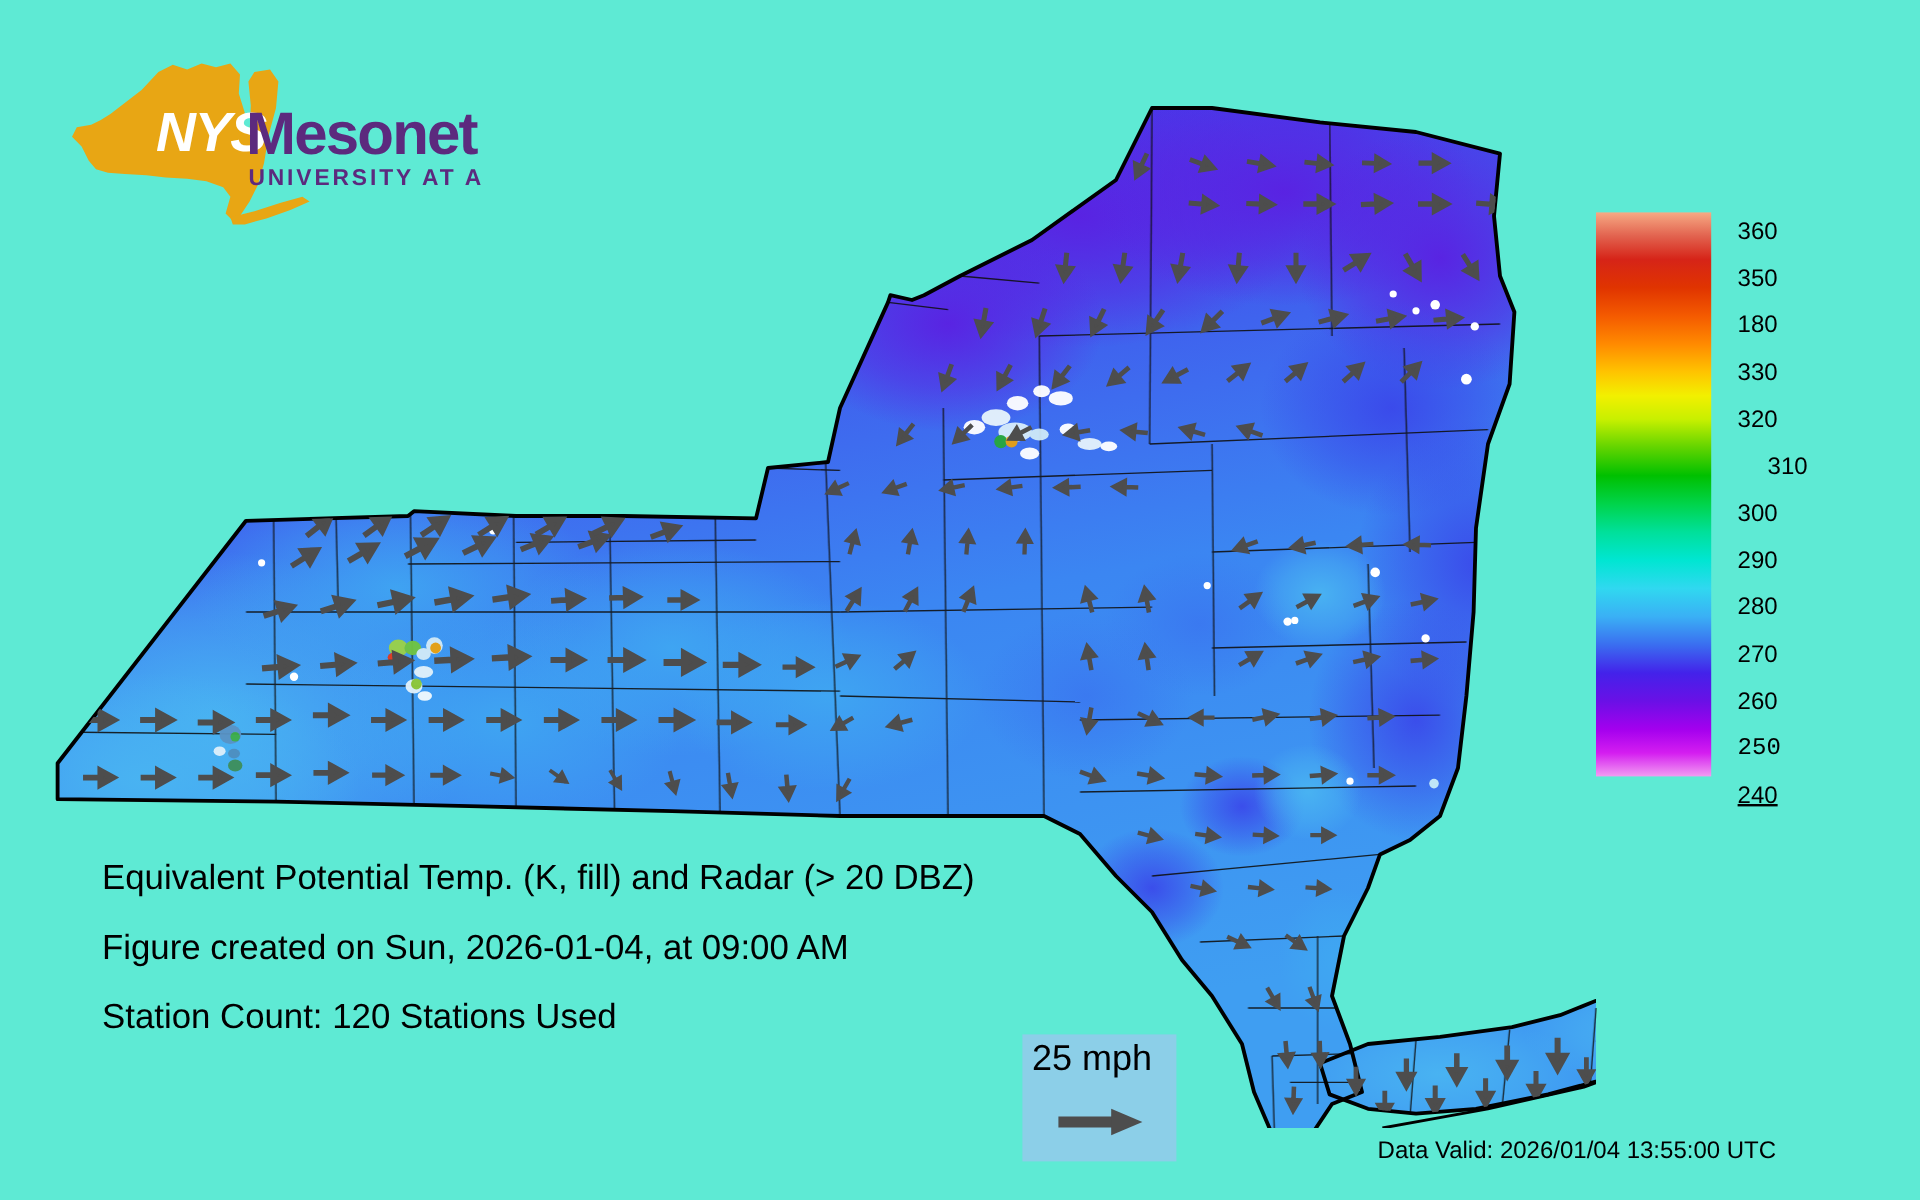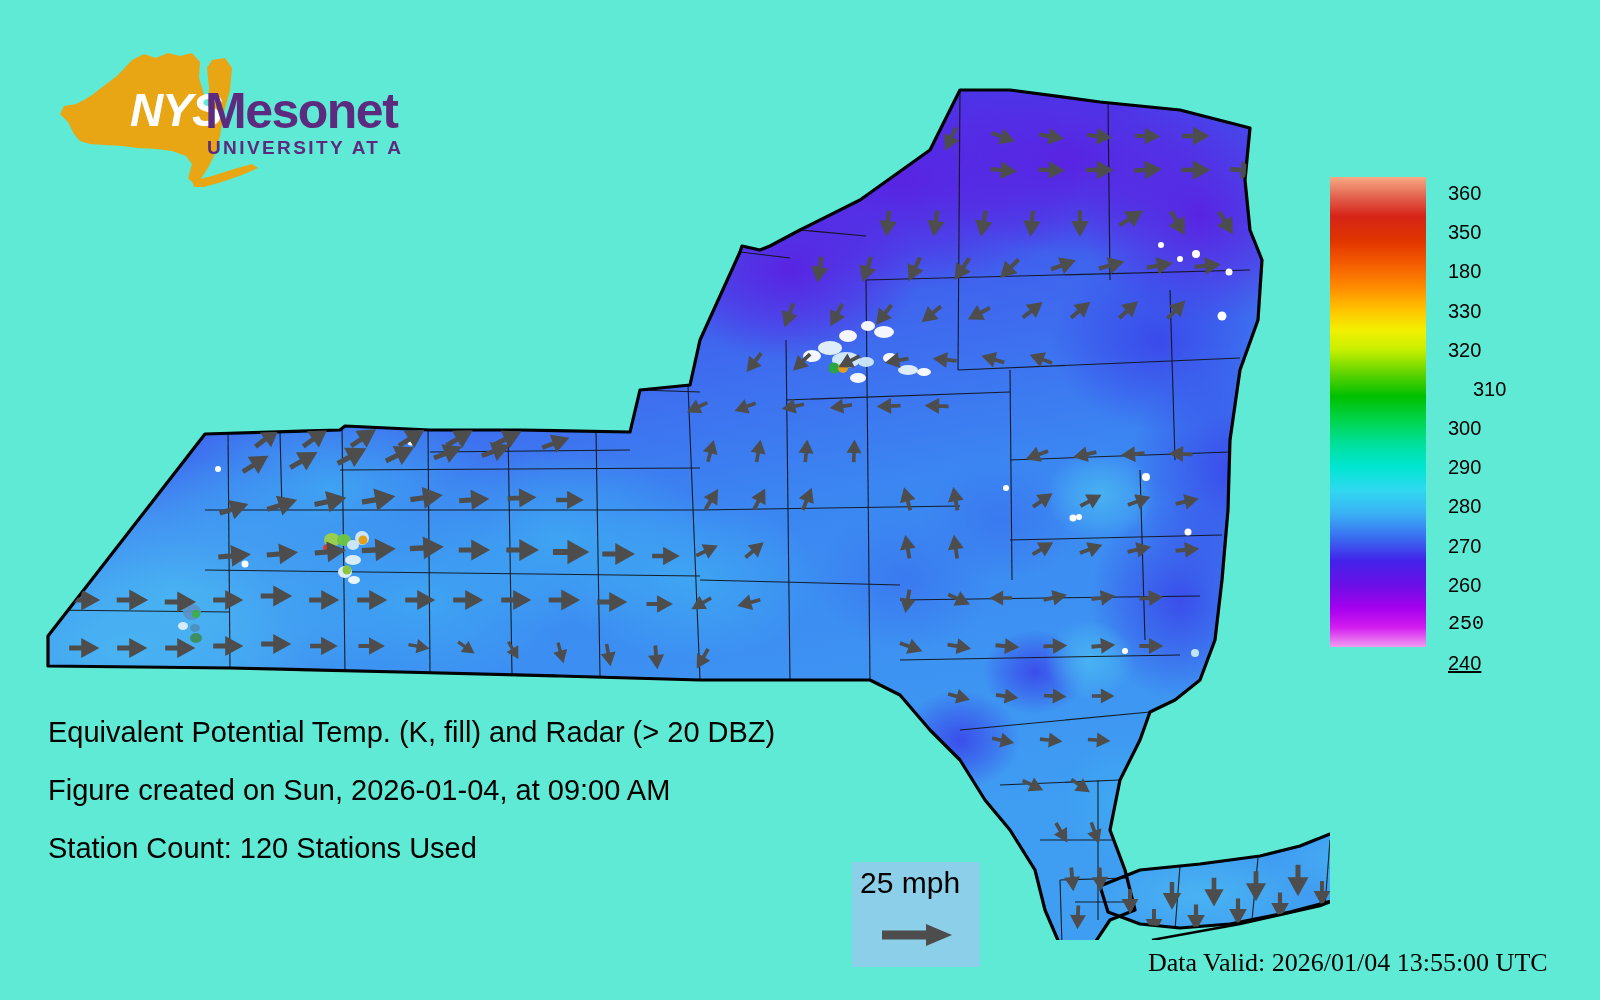--- a/index.html
+++ b/index.html
@@ -91,20 +91,21 @@
     top: 718px;
     width: 900px;
   }
   .cap-line {
     font-size: 29px;
     color: #000000;
     line-height: 1;
     margin-bottom: 29px;
     font-family: "Liberation Sans", sans-serif;
     white-space: nowrap;
+    margin-left: 37px;
   }
 
   
   #wind-legend {
     position: absolute;
     left: 852px;
     top: 862px;
     width: 128px;
     height: 105px;
     background: #8ccfe8;
@@ -122,23 +123,23 @@
     position: absolute;
     left: 28px;
     top: 58px;
   }
 
   
   #data-valid {
     position: absolute;
     left: 1148px;
     top: 948px;
-    font-size: 26px;
+    font-size: 20px;
     color: #000000;
-    font-family: Liberation Serif, serif;
+    font-family: Liberation Sans, sans-serif;
     white-space: nowrap;
   }
 </style>
 </head>
 <body>
 
 <div id="page">
 
   <div id="logo">
     <svg width="350" height="145" viewBox="0 0 350 145">

